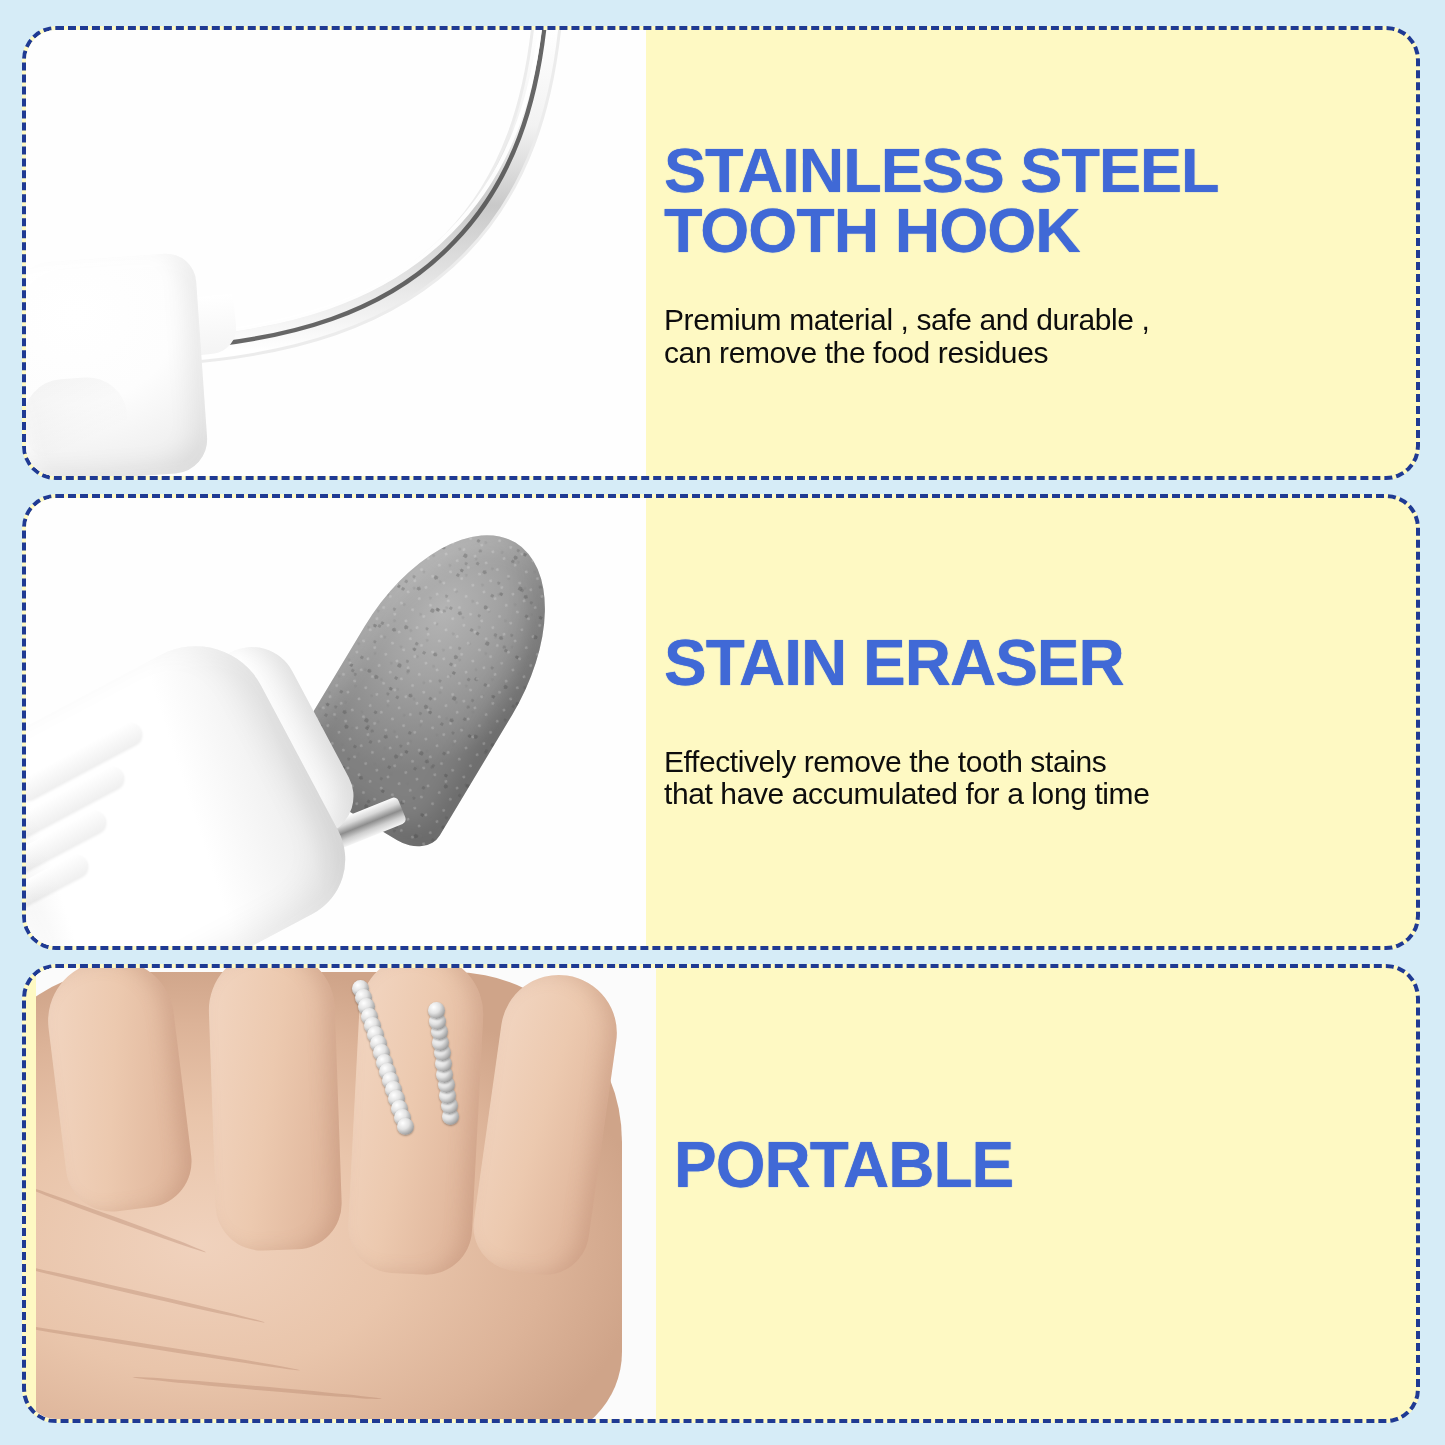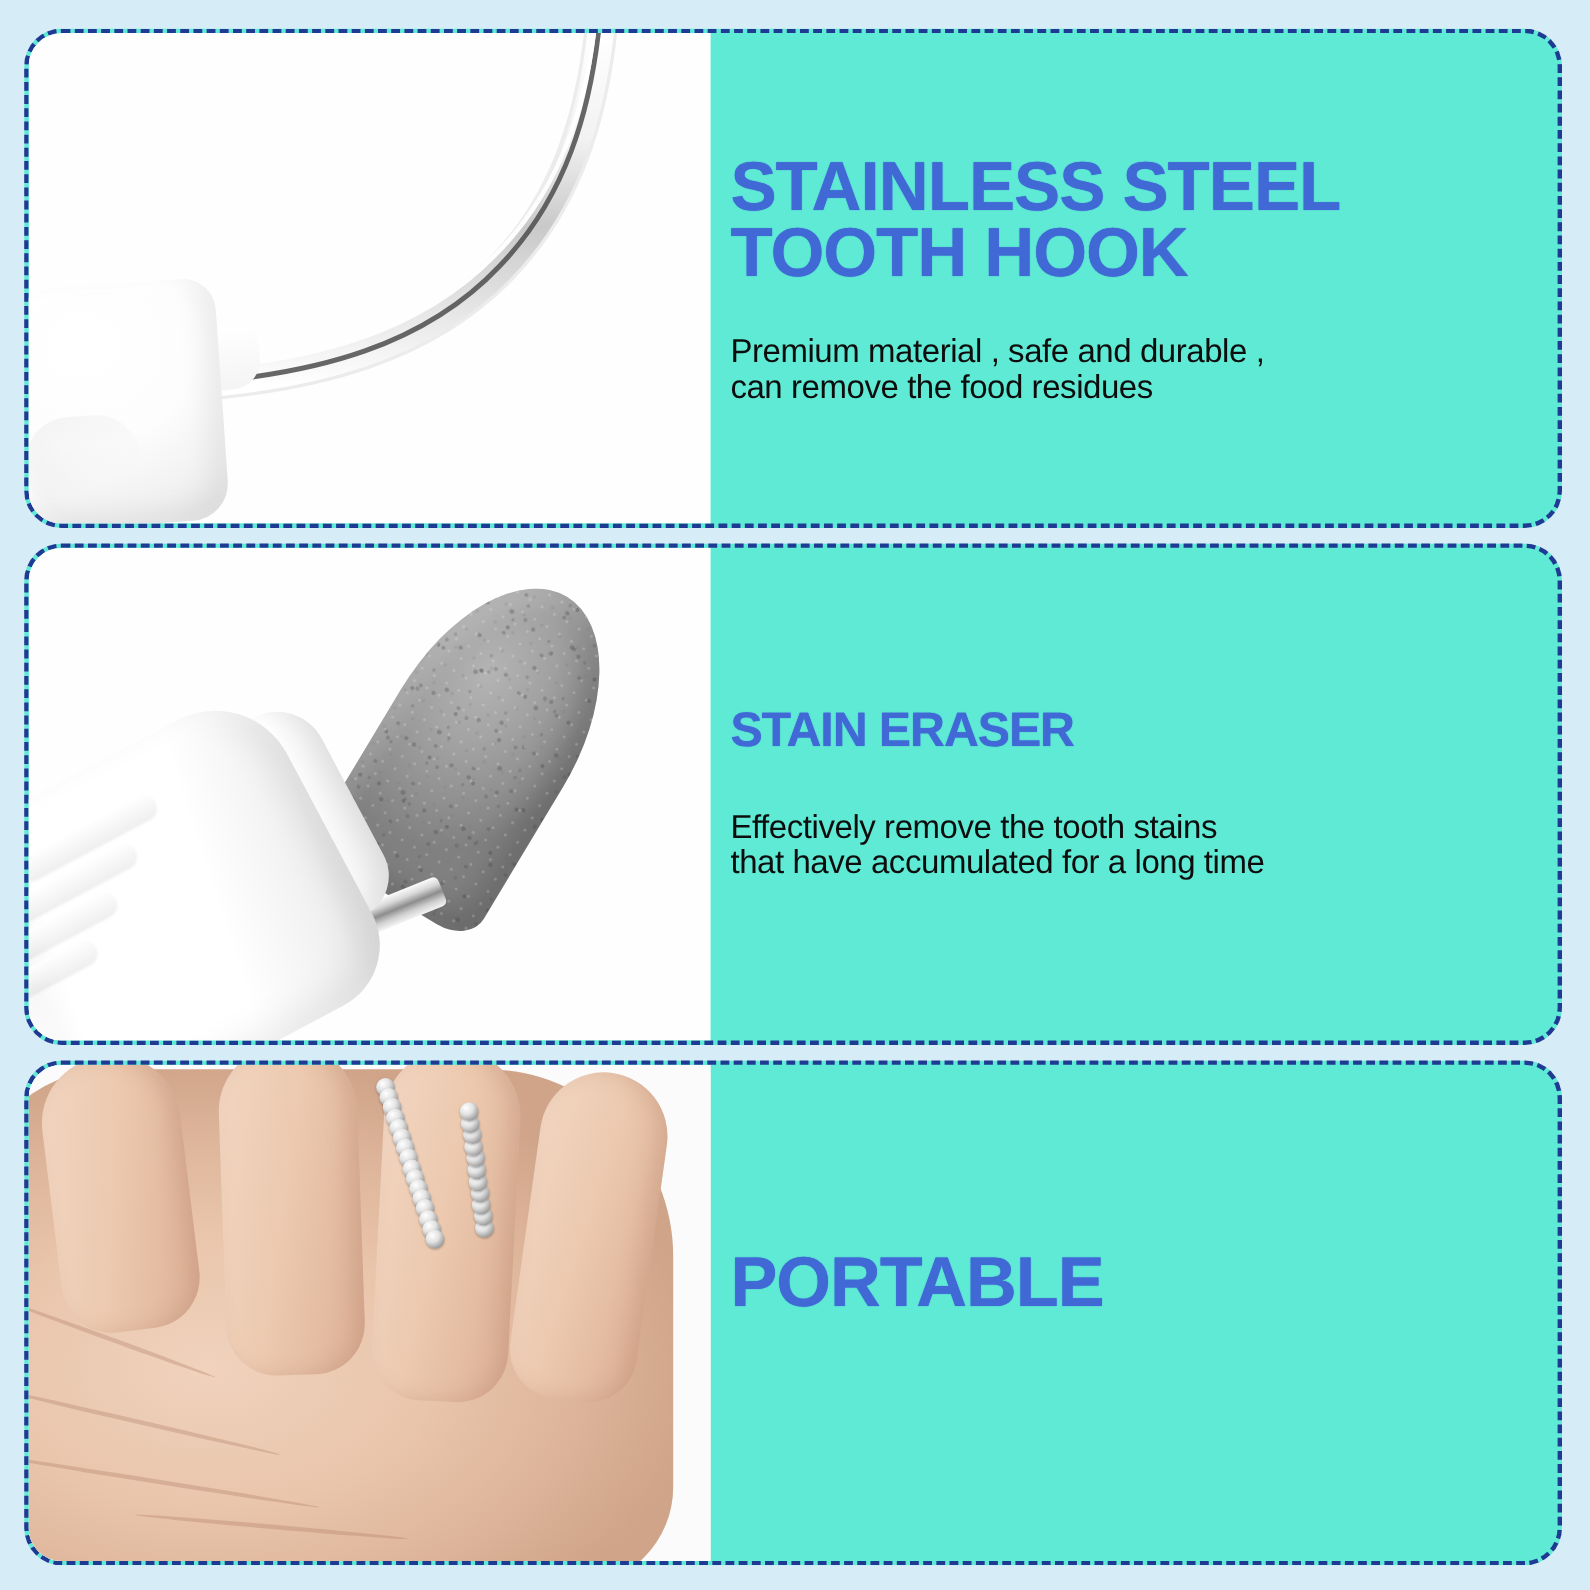--- a/index.html
+++ b/index.html
@@ -19,31 +19,31 @@
     display:flex;
     flex-direction:column;
     justify-content:flex-start;
   }
 
   
   .panel {
     position:absolute;
     left:22px;
     width:1398px;
-    background:#5eead4;
+    background:#fef9c3;
     border:4px dashed #1f3a93;
     border-radius:34px;
     overflow:hidden;
     display:flex;
     flex-direction:row;
     align-items:stretch;
   }
   #panel-1 { top:26px;   height:454px; }
   #panel-2 { top:494px;  height:456px; }
-  #panel-3 { top:964px;  height:459px; }
+  #panel-3 { top:964px;  height:459px;padding-left:10px; }
 
   .panel-media {
     position:relative;
     width:620px;
     flex:0 0 620px;
     overflow:hidden;
     background:#fefefe;
   }
   .panel-copy {
     flex:1 1 auto;
@@ -64,21 +64,21 @@
     text-shadow:0 0 1px #4069d6;
   }
   .subcopy {
     color:#0d0d0d;
     font-size:30px;
     line-height:1.08;
     white-space:pre-line;
     letter-spacing:-0.4px;
   }
   #panel-1 .headline { margin-bottom:44px; }
-  #panel-2 .headline { font-size:44px; margin-bottom:52px; }
+  #panel-2 .headline { font-size:64px; margin-bottom:52px; }
   #panel-3 .headline { font-size:64px; margin-bottom:56px; }
   #panel-1 .panel-copy { padding-top:4px; }
 
   
   .hook-stage { position:absolute; inset:0; }
 
   .hook-body {
     position:absolute;
     left:-14px; top:228px;
     width:190px; height:220px;

